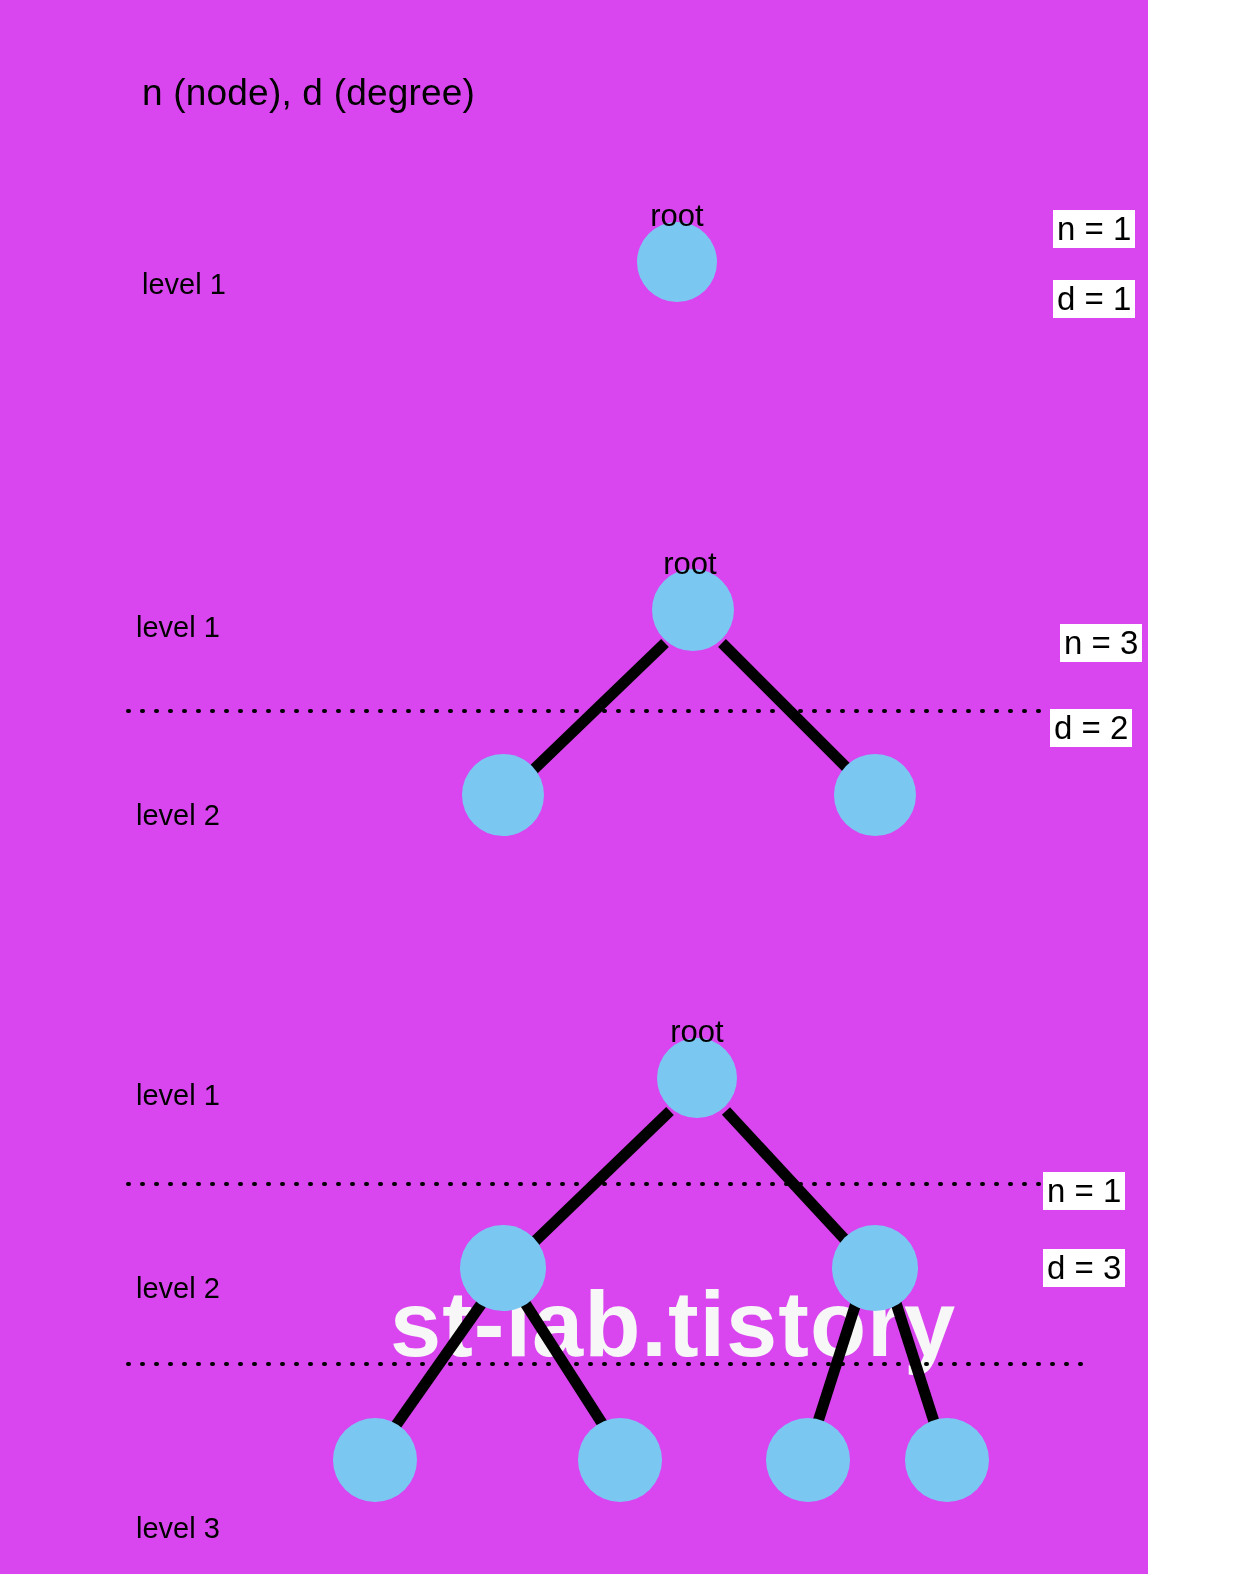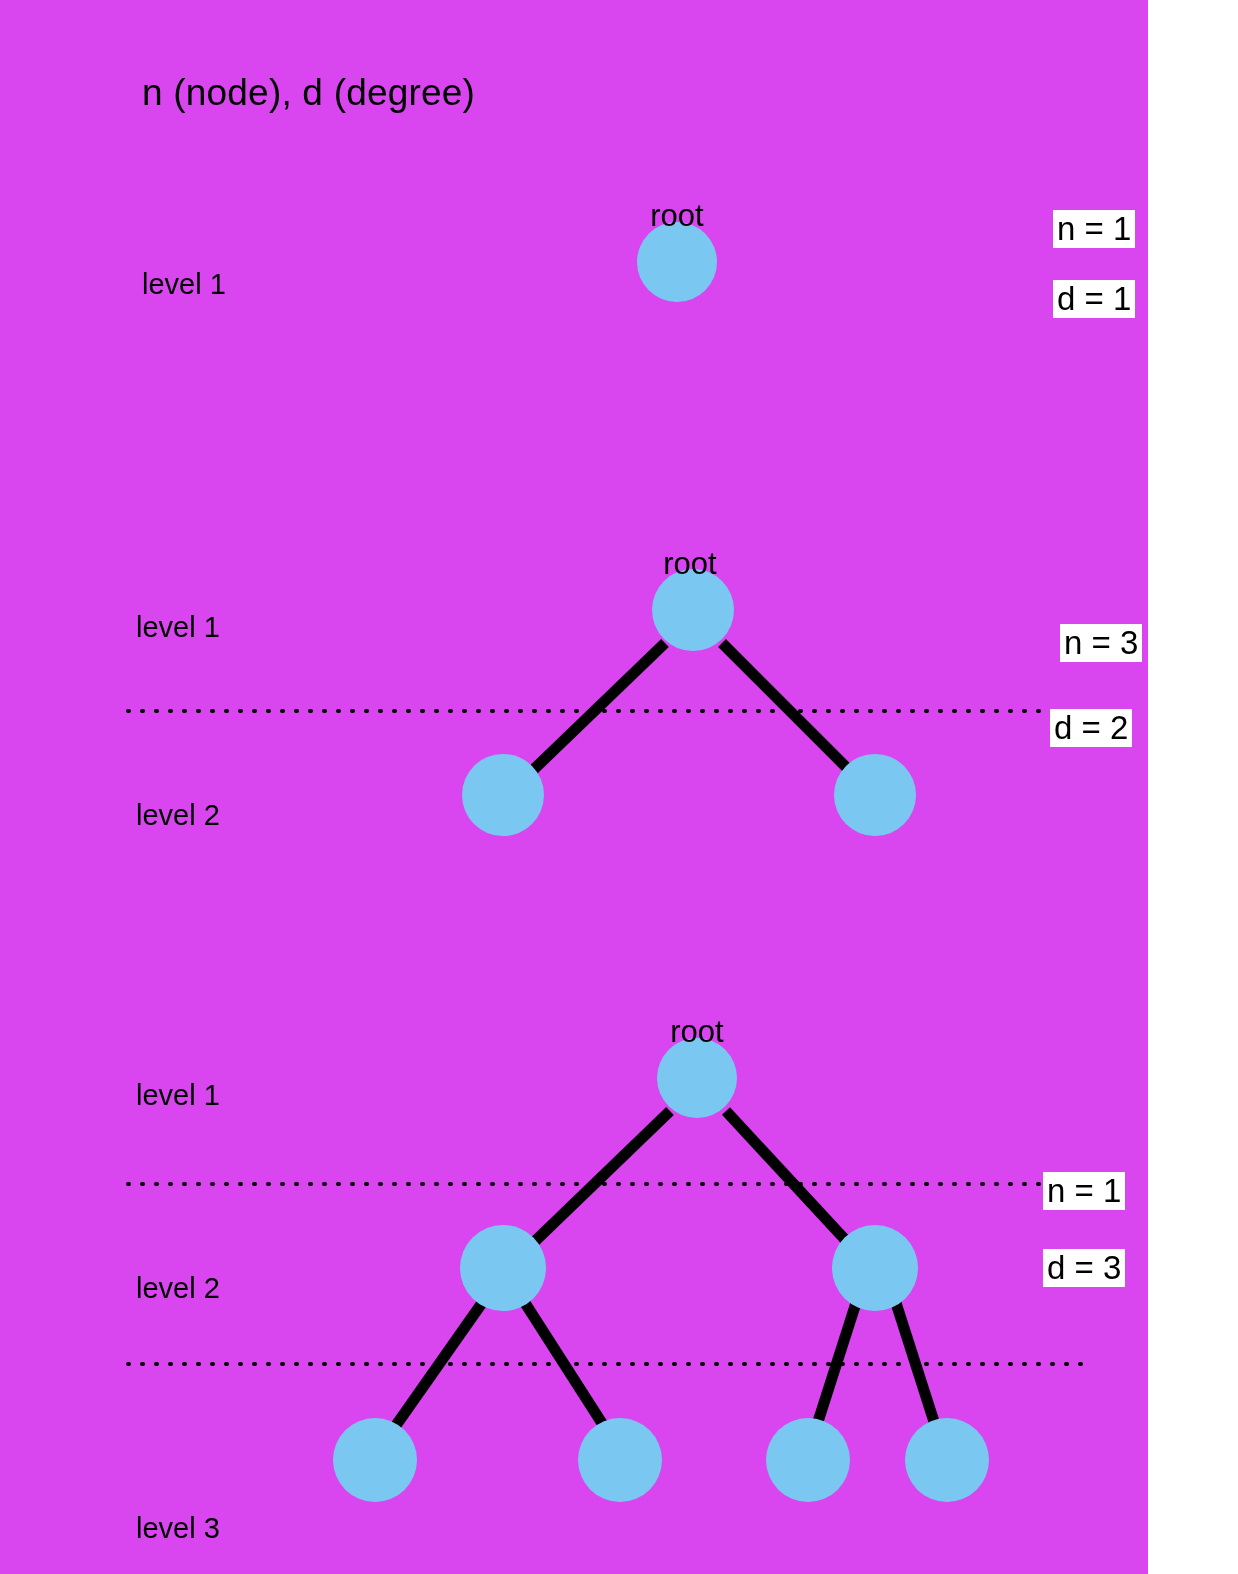--- a/index.html
+++ b/index.html
@@ -92,20 +92,21 @@
     margin-top: 16px;
   }
 </style>
 </head>
 <body>
 
 <div id="page">
 
   <div class="page-title">n (node), d (degree)</div>
 
+  <div class="watermark">st-lab.tistory</div>
 
   <div class="figure">
     <svg width="1238" height="1574" viewBox="0 0 1238 1574" aria-hidden="true">
       <circle cx="677" cy="262" r="40" fill="#7ac8f2"></circle>
     </svg>
     <div class="node-caption" style="left:677px; top:182px;">root</div>
     <div class="level-label" style="left:142px; top:248px;">level 1</div>
     <div class="stat-label" style="left:1053px; top:210px;">n = 1</div>
     <div class="stat-label" style="left:1053px; top:280px;">d = 1</div>
   </div>

